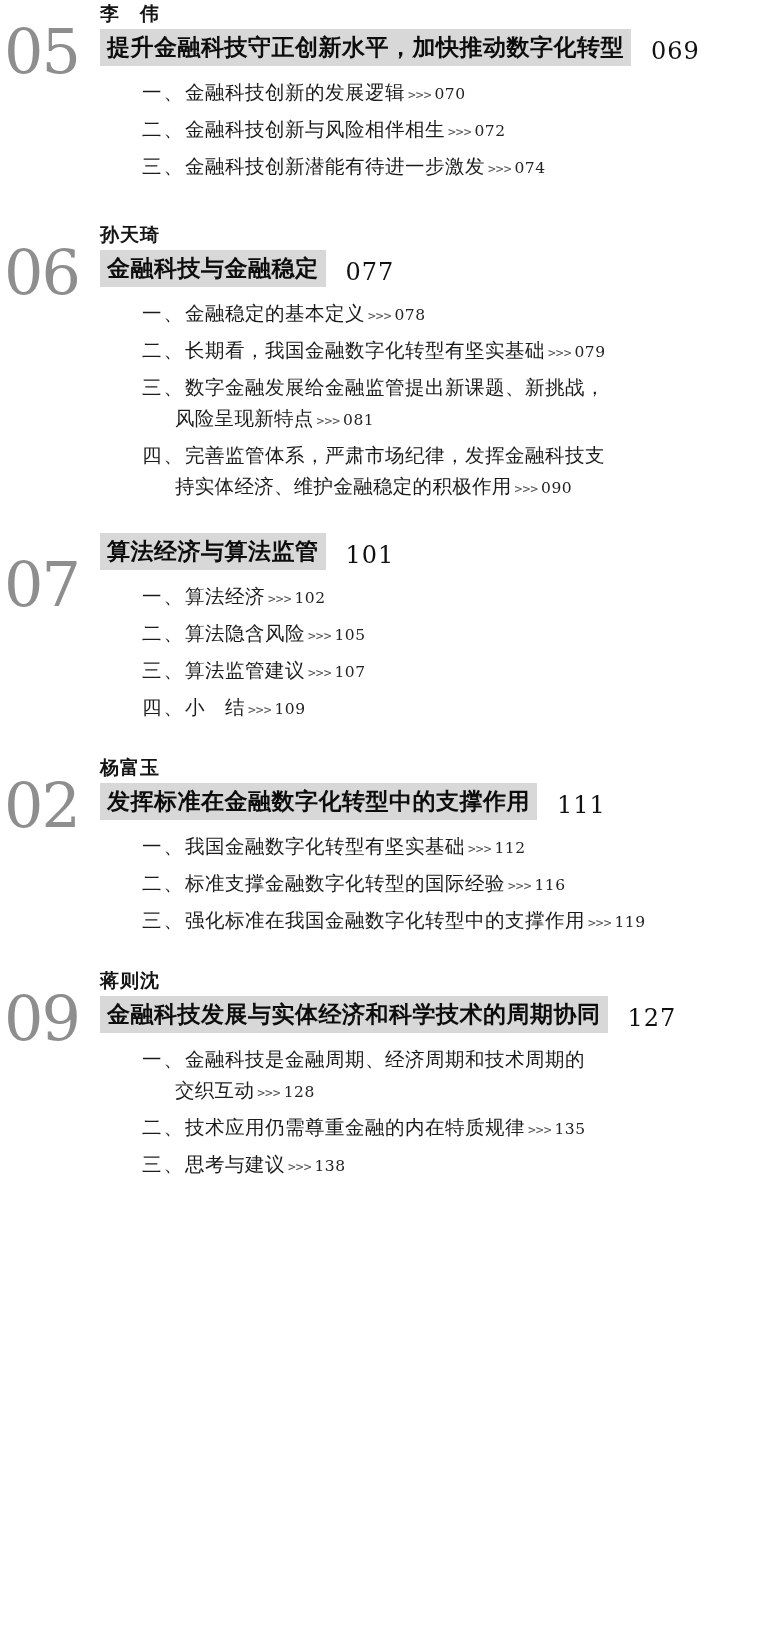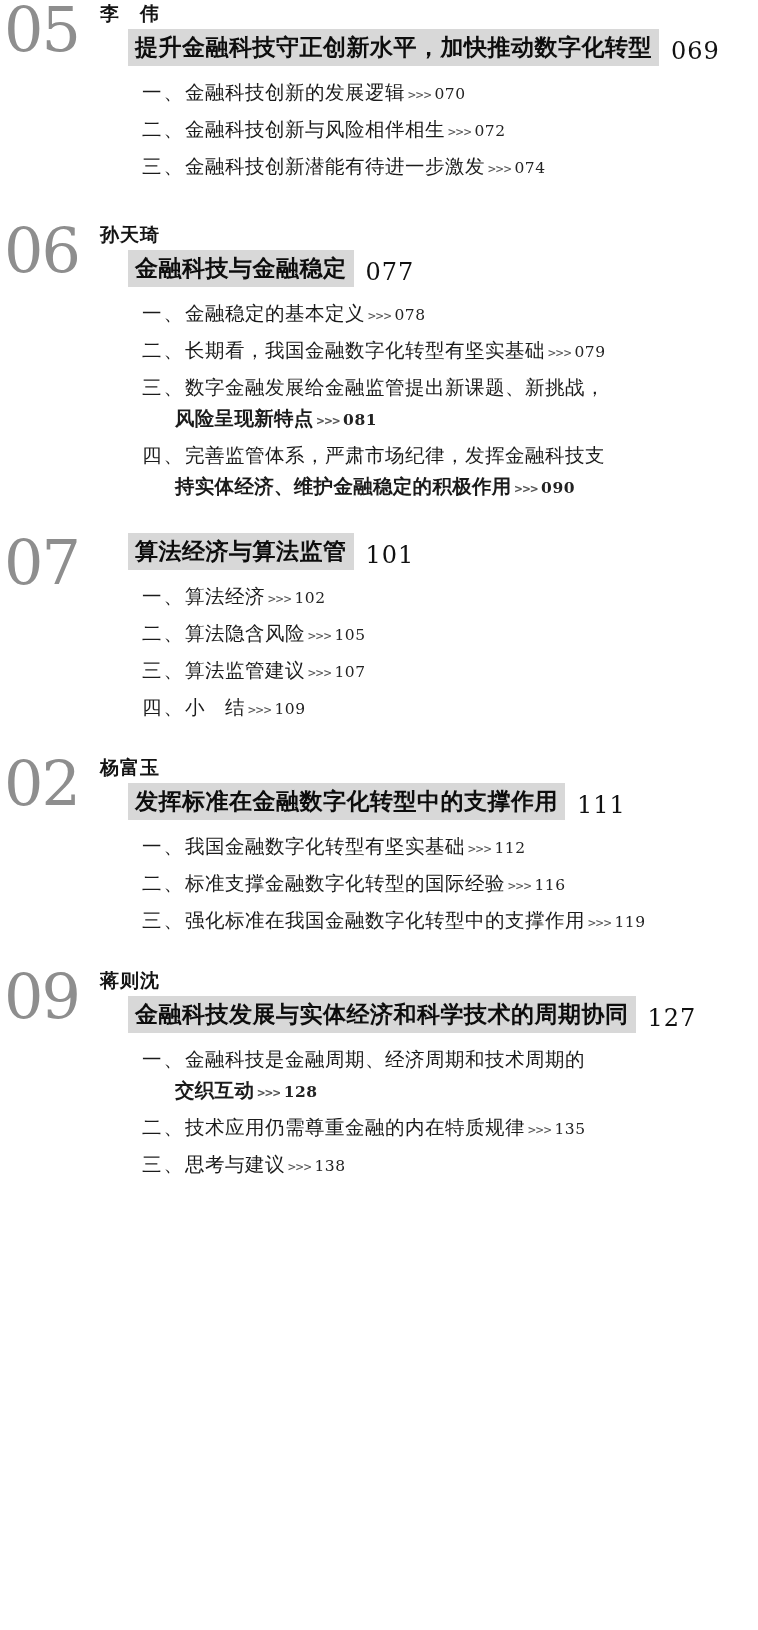--- a/index.html
+++ b/index.html
@@ -22,43 +22,42 @@
     box-sizing: border-box;
   }
   .entry {
     position: relative;
     padding-left: 100px;
     margin-bottom: 6px;
   }
   .entry-num {
     position: absolute;
     left: 4px;
-    top: 0;
+    top: 22px;
     font-family: "DejaVu Serif", serif;
     font-size: 62px;
     line-height: 60px;
     font-weight: 400;
     color: #8e8e8e;
     letter-spacing: -2px;
   }
   .author {
     font-size: 19px;
     line-height: 26px;
     font-weight: bold;
     color: #141414;
     letter-spacing: 1px;
     margin-bottom: 3px;
     font-family: "DejaVu Sans", sans-serif;
   }
   .title-line {
     display: flex;
     align-items: flex-end;
-    gap: 12px;
+    gap: 20px;
     margin-bottom: 10px;
-    margin-left: 28px;
   }
   .title {
     display: inline-block;
     background: #d8d8d8;
     font-size: 23px;
     line-height: 34px;
     font-weight: bold;
     padding: 1px 7px 2px 7px;
     color: #0d0d0d;
     letter-spacing: 0.5px;
@@ -103,21 +102,20 @@
     font-size: 15.5px;
     color: #222;
     letter-spacing: 0.5px;
   }
   .gap-lg { height: 30px; }
   .gap-md { height: 22px; }
   .indent-cont {
     display: block;
     padding-left: 33px;
     margin-top: -2px;
-    font-weight: bold;
   }
 </style>
 </head>
 <body>
 
 <div class="page">
 
   <div class="entry">
     <div class="entry-num">05</div>
     <div class="author">李　伟</div>

